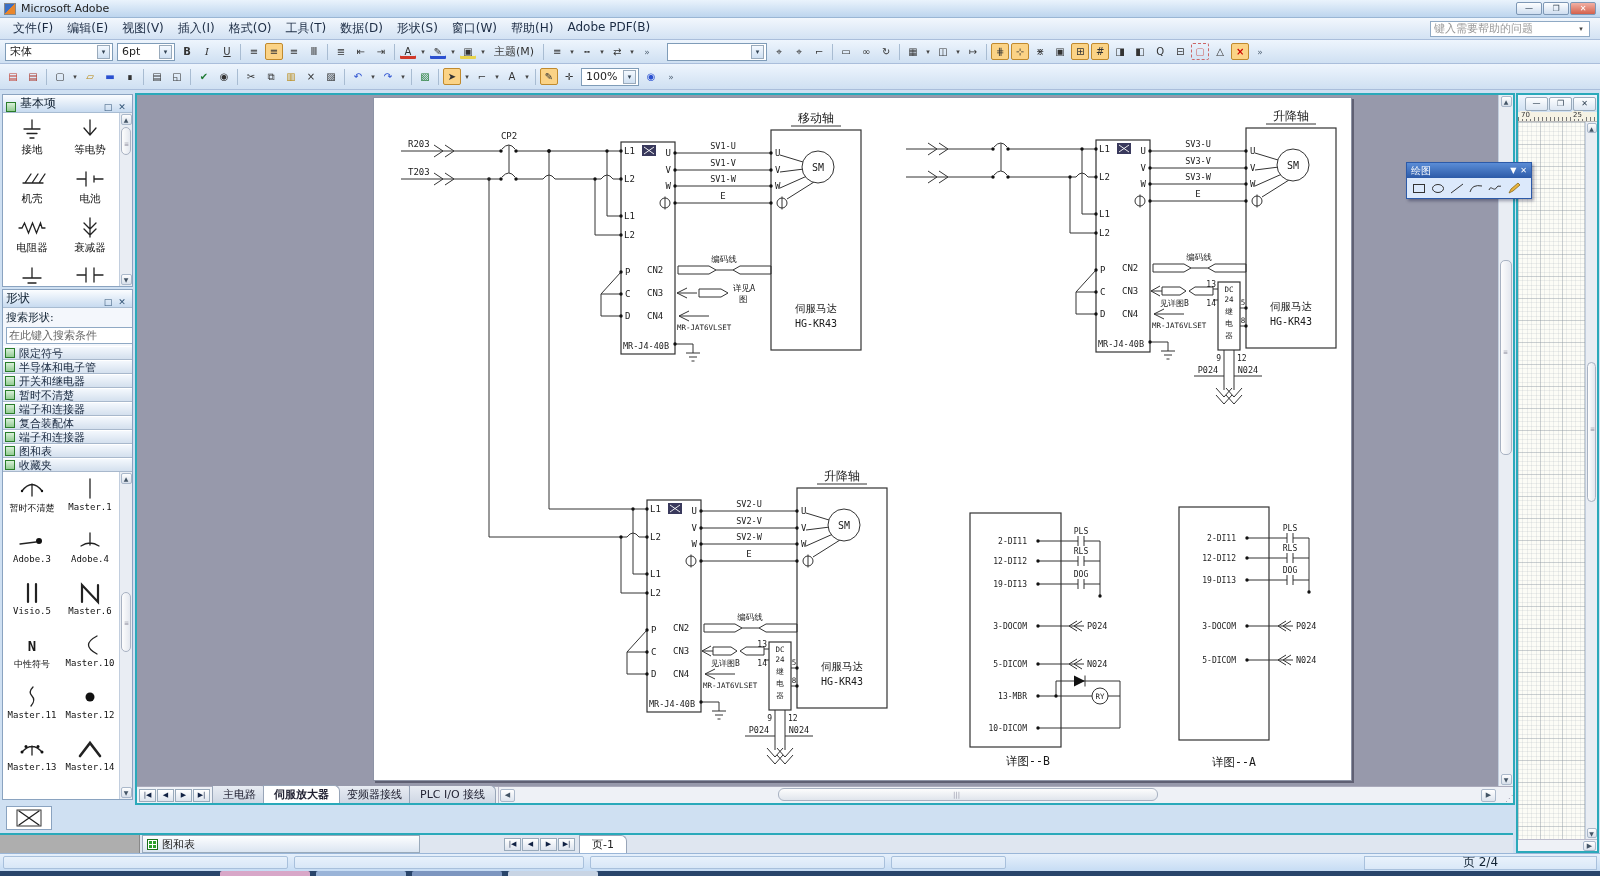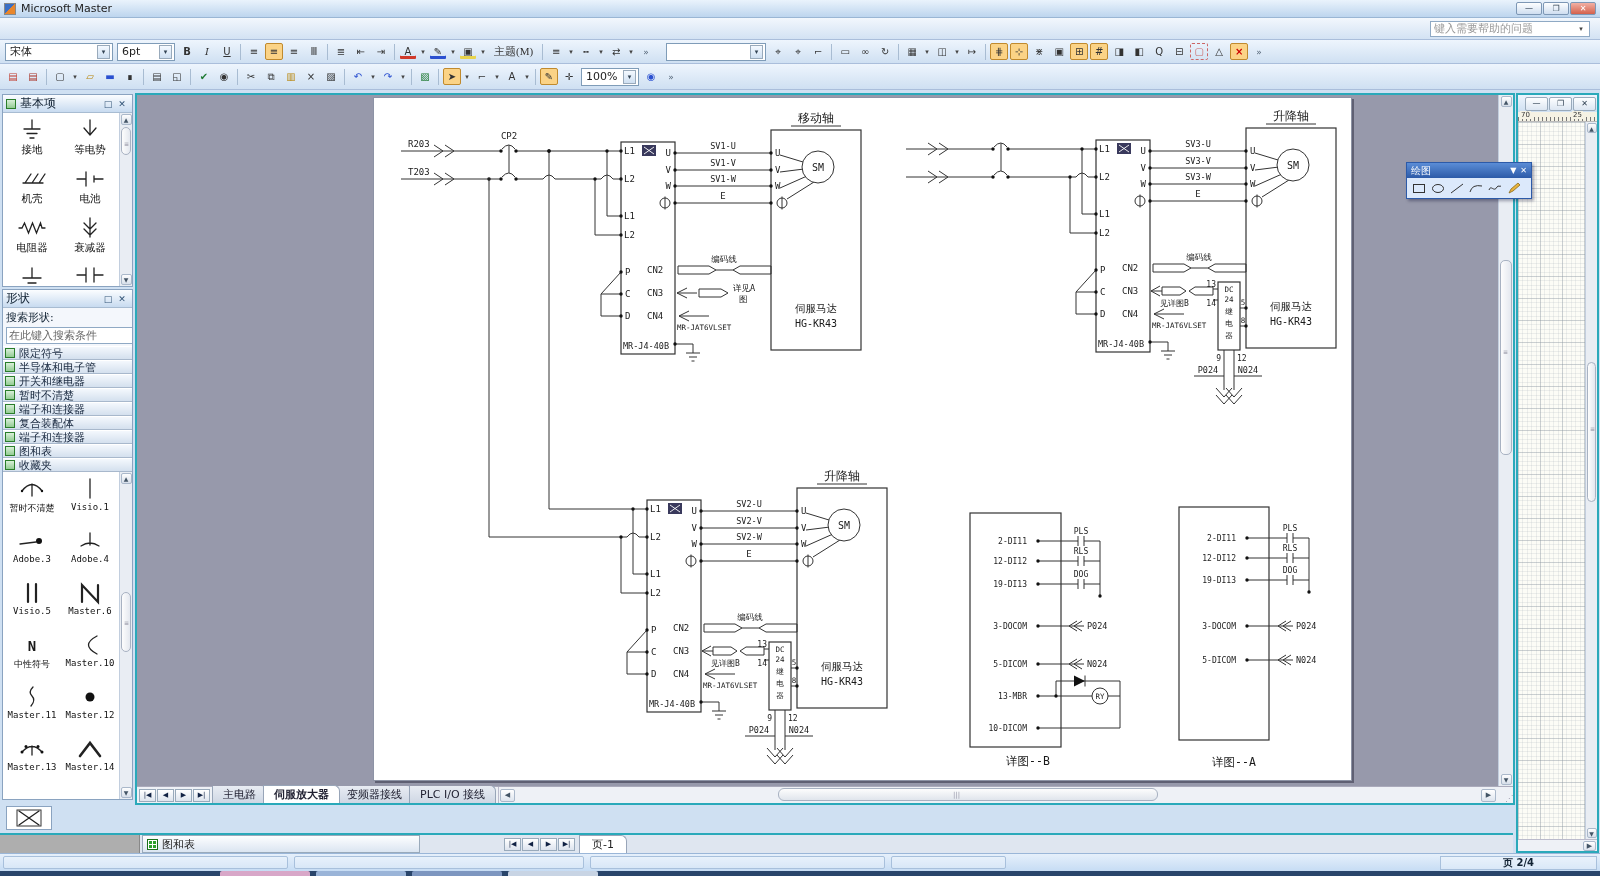--- a/index.html
+++ b/index.html
@@ -30,21 +30,21 @@
 .tb.rdash{border:1px dashed #c66;color:#c66;}
 .tb.yw{color:#b8860b;}.tb.bw{color:#2b50d0;}.tb.gw{color:#1f7a33;}
 .tb.hc{color:#2b50d0;font-weight:bold;}
 .tb.ovf{color:#567;font-size:9px;}
 .dd{width:10px;height:17px;display:inline-flex;align-items:center;justify-content:center;font-size:7px;color:#444;}
 .sep{width:1px;height:16px;background:#a8bcd2;margin:0 3px;display:inline-block;}
 .combo{height:18px;background:#fff;border:1px solid #7f9cb8;display:flex;align-items:center;font-size:11px;padding:0 2px 0 4px;margin:0 2px;}
 .combo .ca{margin-left:auto;width:13px;height:14px;background:linear-gradient(#f4f9ff,#cfe0f2);border:1px solid #9ab;display:flex;align-items:center;justify-content:center;font-size:7px;color:#345;}
 
 .panel{position:absolute;background:#fff;border:1px solid #8aa3c0;display:flex;flex-direction:column;overflow:hidden;}
-.ptitle{height:18px;background:linear-gradient(#fbfdff,#c8dbf0);border-bottom:1px solid #a8bcd2;display:flex;align-items:center;padding:0 3px;font-size:12px;color:#123;flex:none;}
+.ptitle{height:18px;background:linear-gradient(#fbfdff,#c8dbf0);border-bottom:1px solid #a8bcd2;display:flex;align-items:flex-end;padding:0 3px;font-size:12px;color:#123;flex:none;}
 .ptitle .pbtn{margin-left:auto;color:#357;font-size:9px;width:14px;text-align:center;}
 .ptitle .pbtn+.pbtn{margin-left:0;}
 .sticon{width:10px;height:10px;border:1px solid #2a7d2a;background:linear-gradient(#d8efd8,#93cc93);margin-right:4px;flex:none;}
 .shapegrid{flex:1;display:grid;grid-template-columns:1fr 1fr;align-content:start;overflow:hidden;padding-top:4px;background:#fff;}
 .shapecell{display:flex;flex-direction:column;align-items:center;height:49px;}
 .shapecell .lbl{font-size:10.5px;color:#111;}
 .mastercell{display:flex;flex-direction:column;align-items:center;height:52px;}
 .mastercell .lbl{font-size:9px;font-family:"DejaVu Sans Mono",monospace;color:#111;}
 .vscroll{width:13px;background:#e9edf3;border-left:1px solid #c2cede;display:flex;flex-direction:column;align-items:center;flex:none;position:relative;}
 .sarrow{width:11px;height:11px;font-size:6px;color:#456;display:flex;align-items:center;justify-content:center;background:linear-gradient(#fefefe,#d7dfea);border:1px solid #aab8ca;border-radius:2px;margin:1px 0;}
@@ -92,49 +92,63 @@
 
 .minrow{position:absolute;left:0;top:833px;width:1513px;height:20px;background:#dfe6f0;border-top:2px solid #2aa9ba;display:flex;align-items:center;}
 .mingray{width:140px;height:100%;background:#aeaeae;border-right:1px solid #888;flex:none;}
 .minbtn{width:278px;height:18px;margin-left:2px;background:linear-gradient(#fdfeff,#dbe5f1);border:1px solid #9ab;display:flex;align-items:center;font-size:11px;padding:0 4px;}
 .tblicon{width:11px;height:11px;background:#2ca02c;border:1px solid #1b701b;margin-right:4px;
 background-image:linear-gradient(#fff 1px,transparent 1px),linear-gradient(90deg,#fff 1px,transparent 1px);background-size:4px 4px;}
 .minnav{display:flex;gap:1px;margin-left:84px;}
 .pagetab{margin-left:4px;background:#fff;border:1px solid #98a5b8;border-bottom:none;font-size:11px;padding:1px 12px 2px;border-radius:0 6px 0 0;}
 .statusbar{position:absolute;left:0;top:853px;width:1600px;height:18px;background:linear-gradient(#e6f0fb,#c6dcf4);border-top:1px solid #9ab6d8;display:flex;align-items:center;padding:0 3px;gap:6px;}
 .sseg{height:13px;border:1px solid #a8c0dc;border-radius:2px;background:rgba(255,255,255,.25);}
-.spage{margin-left:auto;width:157px;height:14px;border:1px solid #a8c0dc;display:flex;align-items:center;justify-content:center;font-size:10px;font-weight:bold;color:#123;background:rgba(255,255,255,.3);}
+.spage{margin-left:auto;width:233px;height:14px;border:1px solid #a8c0dc;display:flex;align-items:center;justify-content:center;font-size:12px;font-weight:normal;color:#123;background:rgba(255,255,255,.3);}
 .taskbar{position:absolute;left:0;top:871px;width:1600px;height:5px;background:#29456b;display:flex;gap:6px;padding-left:220px;}
 .taskbar div{width:90px;height:5px;border-radius:2px 2px 0 0;}
 
 svg text{font-family:"DejaVu Sans Mono","DejaVu Sans",sans-serif;fill:#1a1a1a;}
 .w{stroke:#333;fill:none;stroke-width:1;}
 .w2{stroke:#333;fill:none;stroke-width:1.2;}
 .d{fill:#111;}
 .fw{fill:#fff;stroke:#333;stroke-width:1;}
 .t7{font-size:7.5px;}.t8{font-size:8px;}.t85{font-size:8.5px;}.t9{font-size:9px;}.t10{font-size:10px;}.t11{font-size:10.5px;}.t115{font-size:11.5px;}.t12{font-size:12px;}
 .mid{text-anchor:middle;}.end{text-anchor:end;}
 .g2{stroke:#222;fill:none;stroke-width:1.3;stroke-linecap:round;}
 </style>
 </head>
 <body>
 
 <div id="app">
 
   <div class="titlebar">
     <span class="appicon"></span>
-    <span>Microsoft Master</span>
+    <span>Microsoft Adobe</span>
     <span class="winbtns">
       <span class="wbtn">—</span>
       <span class="wbtn">❐</span>
       <span class="wbtn close">✕</span>
     </span>
   </div>
 
   <div class="menubar">
+    <span style="display:flex;">
+
+    <span class="mi">文件(F)</span>
+        <span class="mi">编辑(E)</span>
+        <span class="mi">视图(V)</span>
+        <span class="mi">插入(I)</span>
+        <span class="mi">格式(O)</span>
+        <span class="mi">工具(T)</span>
+        <span class="mi">数据(D)</span>
+        <span class="mi">形状(S)</span>
+        <span class="mi">窗口(W)</span>
+        <span class="mi">帮助(H)</span>
+        <span class="mi">Adobe PDF(B)</span>
+      </span>
     <span class="helpbox">
       <span>键入需要帮助的问题</span>
       <span class="dd">▾</span>
     </span>
   </div>
 
   <div class="tbrow" id="tbrow1">
     <span class="combo" style="width:108px;">
       <span>宋体</span>
         <span class="ca">▾</span>
@@ -195,21 +209,21 @@
         </span>
         <span style="display:inline-flex;">
           <span class="dd">▾</span>
         </span>
         <span style="display:inline-flex;">
           <span class="tb uy">▣</span>
         </span>
         <span style="display:inline-flex;">
           <span class="dd">▾</span>
         </span>
-        <span style="display:inline-flex;font-family:Liberation Serif, serif;">
+        <span style="display:inline-flex;">
           <span class="tb wide">主题(M)</span>
         </span>
         <span style="display:inline-flex;">
           <span class="sep"></span>
         </span>
         <span style="display:inline-flex;">
           <span class="tb">≡</span>
         </span>
         <span style="display:inline-flex;">
           <span class="dd">▾</span>
@@ -584,21 +598,21 @@
                 <path class="g2" d="M8,15 Q18,2 28,15 M18,8 V20"></path>
                 <circle class="d" cx="8" cy="15" r="1.2"></circle>
                 <circle class="d" cx="28" cy="15" r="1.2"></circle>
               </svg>
             <span class="lbl">暂时不清楚</span>
           </div>
           <div class="mastercell">
             <svg width="36" height="26" viewBox="0 0 36 26">
                 <path class="g2" d="M18,3 V22"></path>
               </svg>
-            <span class="lbl">Visio.1</span>
+            <span class="lbl">Master.1</span>
           </div>
           <div class="mastercell">
             <svg width="36" height="26" viewBox="0 0 36 26">
                 <path class="g2" d="M6,16 L22,14"></path>
                 <circle class="d" cx="25" cy="13" r="3"></circle>
               </svg>
             <span class="lbl">Adobe.3</span>
           </div>
           <div class="mastercell">
             <svg width="36" height="26" viewBox="0 0 36 26">

